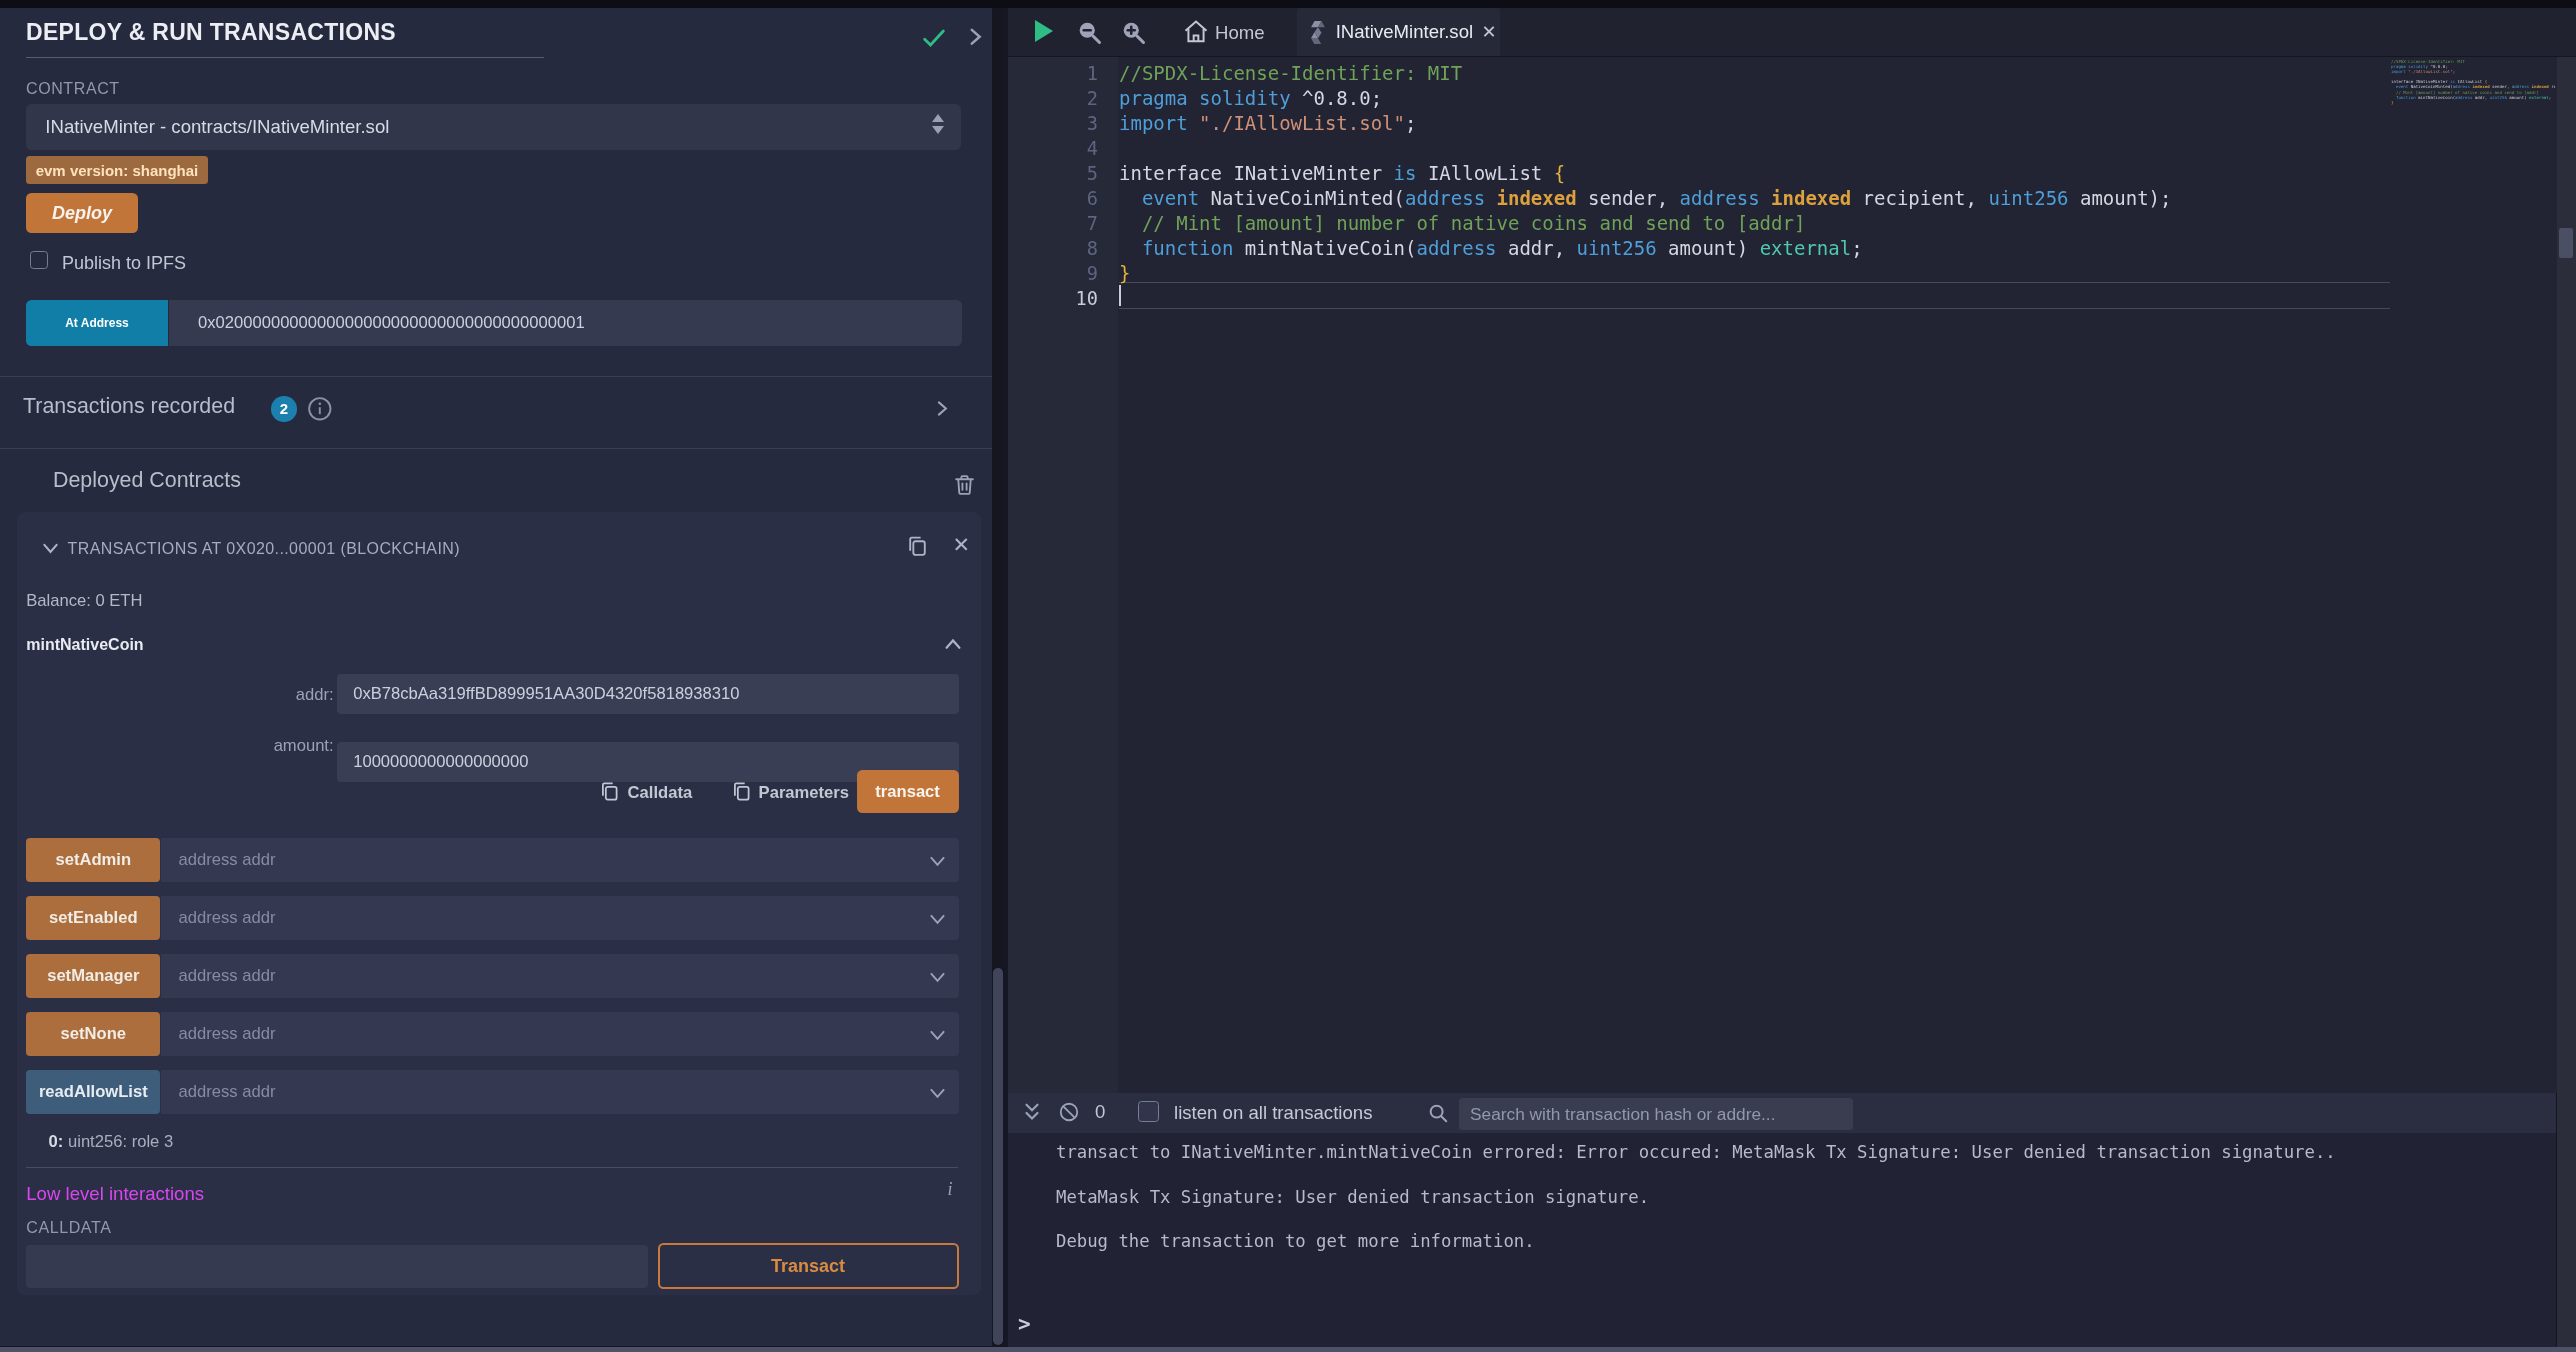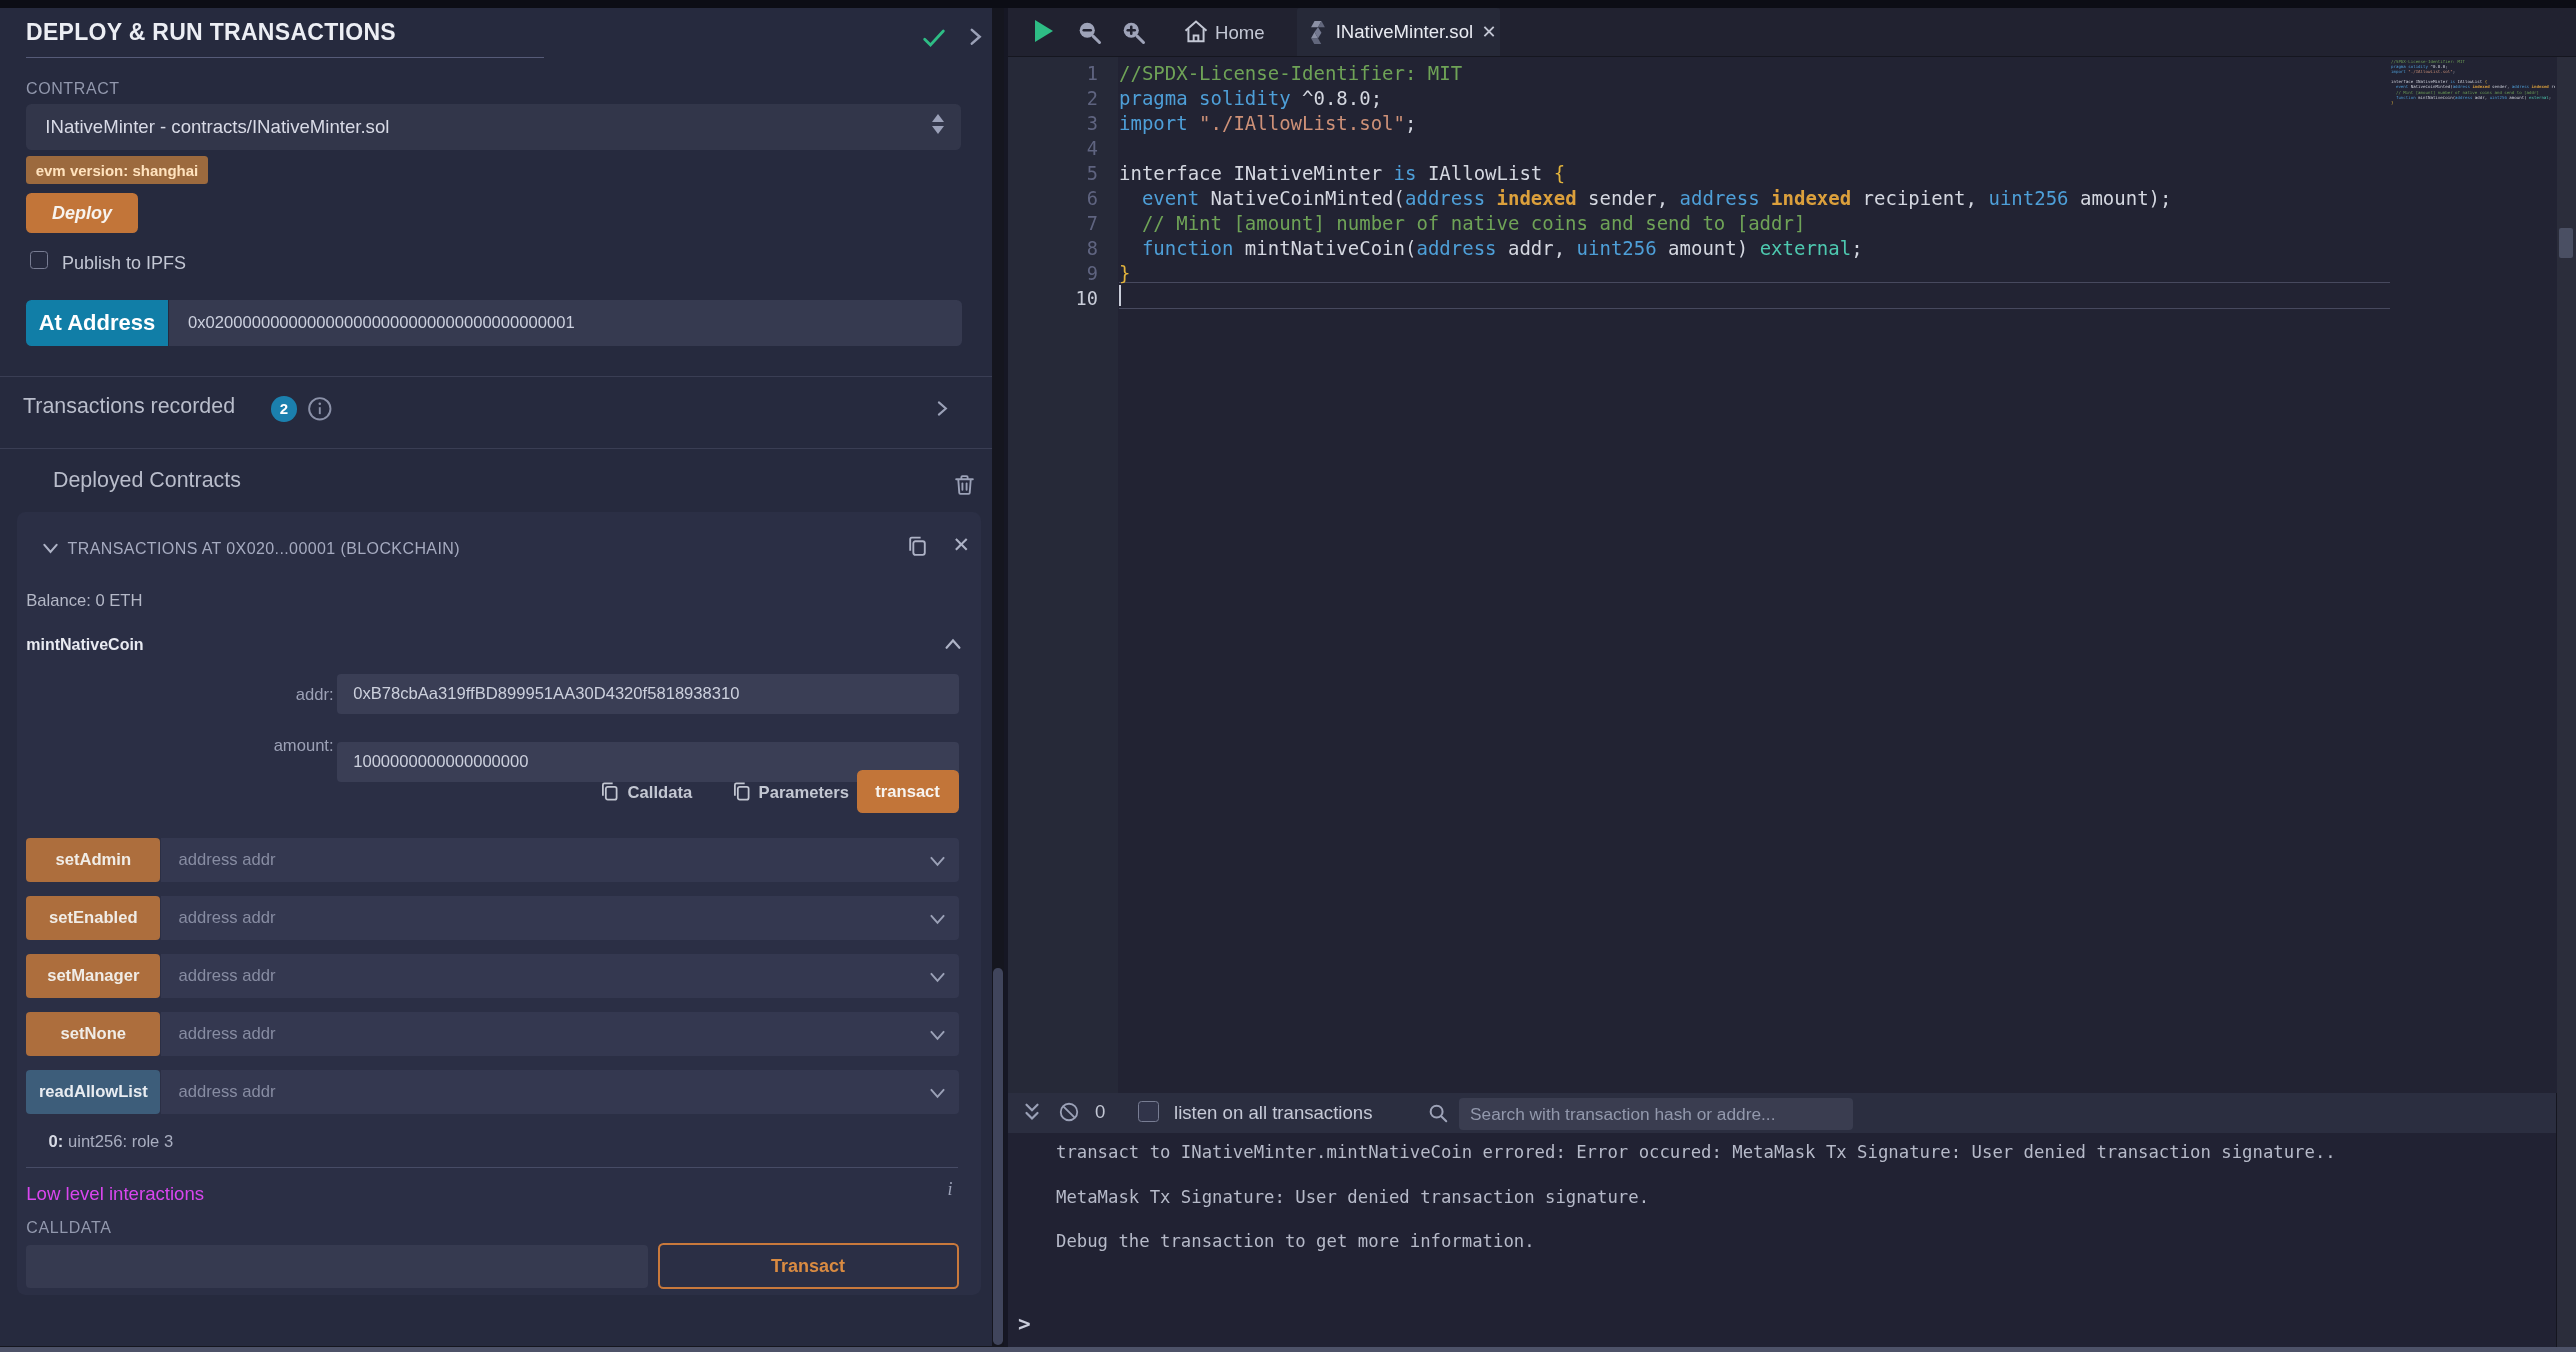--- a/index.html
+++ b/index.html
@@ -22,23 +22,23 @@
   .tri-down{width:0;height:0;border-left:6.2px solid transparent;border-right:6.2px solid transparent;border-top:8.3px solid #9aa0b8;}
   #evm-badge{left:26px;top:156px;background:#9c6a3e;color:#ffe2bd;font-size:15px;font-weight:bold;
     padding:5.5px 9.7px;border-radius:3.5px;}
   .btn-orange{background:#c27539;color:#f7f3ee;font-weight:bold;border-radius:5.5px;
     display:flex;align-items:center;justify-content:center;cursor:pointer;}
   #deploy-btn{left:26px;top:193px;width:112px;height:40px;font-size:18px;font-style:italic;}
   .checkbox{width:18px;height:18px;border:1.4px solid #787d93;border-radius:3.5px;background:transparent;box-sizing:border-box;}
   #ipfs-check{left:30px;top:251px;}
   #ipfs-label{left:62px;top:253px;font-size:18px;color:#c3c7d4;}
   #ataddr-btn{left:26px;top:300px;width:142px;height:46px;background:#117ea7;border-radius:5.5px 0 0 5.5px;
-    color:#fff;font-size:22px;font-weight:bold;display:flex;align-items:center;justify-content:center;}
+    color:#fff;font-size:12px;font-weight:bold;display:flex;align-items:center;justify-content:center;}
   #ataddr-input{left:169px;top:300px;width:793px;height:46px;background:#363a50;border-radius:0 5.5px 5.5px 0;
-    display:flex;align-items:center;padding-left:19px;box-sizing:border-box;font-size:16.6px;color:#ccd0de;}
+    display:flex;align-items:center;padding-left:29px;box-sizing:border-box;font-size:16.6px;color:#ccd0de;}
   .h-div{left:0;width:992px;height:1.4px;background:#3a3e54;}
   #txrec-label{left:23px;top:394px;font-size:21.4px;color:#b9bdcb;}
   #txrec-badge{left:271px;top:396px;width:25.6px;height:25.6px;border-radius:50%;background:#1b80ae;color:#fff;
     font-size:15px;font-weight:bold;display:flex;align-items:center;justify-content:center;}
   #deployed-title{left:26px;top:468px;font-size:21.4px;color:#b9bdcb;margin-left:27px;}
   
   #card{left:16.6px;top:512px;width:964px;height:783px;background:#2b2f45;border-radius:8.3px;}
   .card-abs{position:absolute;}
   #card-title{left:51px;top:28px;font-size:16px;color:#a6abc0;letter-spacing:0.4px;}
   #balance{left:9.7px;top:79px;font-size:16.6px;color:#b4b8c7;}

